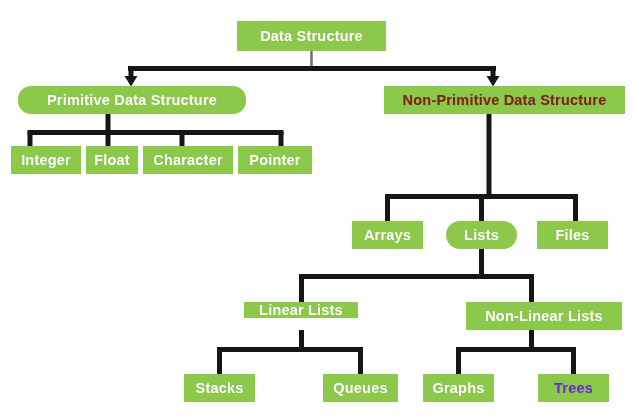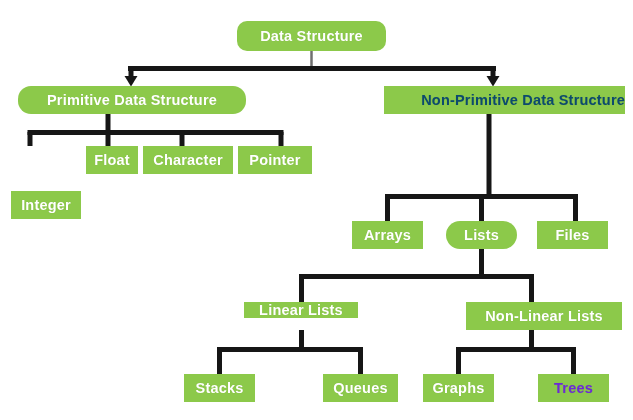--- a/index.html
+++ b/index.html
@@ -94,30 +94,30 @@
 
     <g>
       <line x1="531.5" y1="330" x2="531.5" y2="350" stroke="#161616" stroke-width="5"></line>
       <line x1="456" y1="349.5" x2="576" y2="349.5" stroke="#161616" stroke-width="5"></line>
       <line x1="458.5" y1="349" x2="458.5" y2="374" stroke="#161616" stroke-width="5"></line>
       <line x1="573.5" y1="349" x2="573.5" y2="374" stroke="#161616" stroke-width="5"></line>
     </g>
   </svg>
 
   <div id="node-layer">
-      <div class="node-box lvl0" style="left: 237px; top: 21px; width: 149px; height: 30px; background: rgb(140, 201, 74); color: rgb(255, 255, 255); border-radius: 10px;">
+      <div class="node-box lvl0" style="left: 237px; top: 21px; width: 149px; height: 30px; background: rgb(140, 201, 74); color: rgb(255, 255, 255);">
         <span>Data Structure</span>
       </div>
       <div class="node-box lvl1" style="left: 18px; top: 86px; width: 228px; height: 28px; background: rgb(140, 201, 74); color: rgb(255, 255, 255); border-radius: 13px;">
         <span>Primitive Data Structure</span>
       </div>
-      <div class="node-box lvl1" style="left: 384px; top: 86px; width: 241px; height: 28px; background: rgb(140, 201, 74); color: #0c4a6e; justify-content: flex-end;">
+      <div class="node-box lvl1" style="left: 384px; top: 86px; width: 241px; height: 28px; background: rgb(140, 201, 74); color: #7f1d1d;">
         <span>Non-Primitive Data Structure</span>
       </div>
-      <div class="node-box lvl2" style="left: 11px; top: 146px; width: 70px; height: 28px; background: rgb(140, 201, 74); color: rgb(255, 255, 255); margin-top: 45px;">
+      <div class="node-box lvl2" style="left: 11px; top: 146px; width: 70px; height: 28px; background: rgb(140, 201, 74); color: rgb(255, 255, 255);">
         <span>Integer</span>
       </div>
       <div class="node-box lvl2" style="left: 86px; top: 146px; width: 52px; height: 28px; background: rgb(140, 201, 74); color: rgb(255, 255, 255);">
         <span>Float</span>
       </div>
       <div class="node-box lvl2" style="left: 143px; top: 146px; width: 90px; height: 28px; background: rgb(140, 201, 74); color: rgb(255, 255, 255);">
         <span>Character</span>
       </div>
       <div class="node-box lvl2" style="left: 238px; top: 146px; width: 74px; height: 28px; background: rgb(140, 201, 74); color: rgb(255, 255, 255);">
         <span>Pointer</span>

